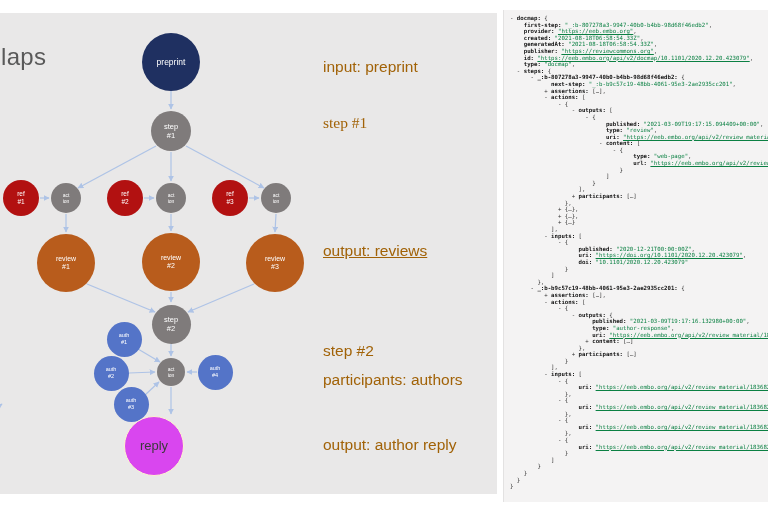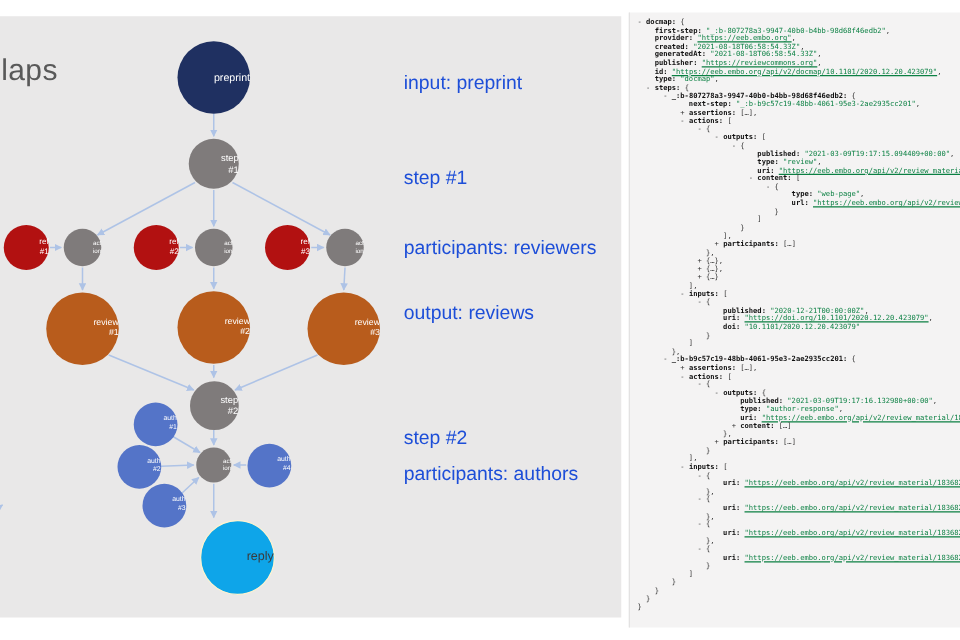--- a/index.html
+++ b/index.html
@@ -5,23 +5,23 @@
   html,body{margin:0;padding:0;background:#ffffff;}
   #screen{position:relative;width:768px;height:512px;overflow:hidden;
           font-family:"Liberation Sans",sans-serif;background:#ffffff;}
 
   
   #left-panel{position:absolute;left:0;top:13px;width:497px;height:481px;
               background:#e9e8e8;overflow:hidden;}
   #slide-title{position:absolute;left:1px;top:30px;font-size:24px;color:#595959;
                letter-spacing:.3px;}
   .node{position:absolute;border-radius:50%;display:flex;flex-direction:column;
-        align-items:flex-end;justify-content:center;text-align:center;
+        align-items:center;justify-content:center;text-align:center;
         color:#fff;line-height:1.2;}
-  .annotation{position:absolute;left:323px;font-size:15.5px;color:#1d4ed8;
+  .annotation{position:absolute;left:323px;font-size:15.5px;color:#a16207;
               white-space:nowrap;}
   #arrow-svg{position:absolute;left:0;top:0;}
 
   
   #json-panel{position:absolute;left:503px;top:10px;width:265px;height:492px;
               background:#f4f3f3;overflow:hidden;border-left:1px solid #e3e2e2;}
   #json-code{margin:0;padding:5px 0 0 6px;white-space:pre;
              font-family:"DejaVu Sans Mono",monospace;
              font-size:5.7px;line-height:6.6px;}
   .ck{font-weight:bold;color:#111111;}
@@ -123,29 +123,29 @@
         <div>#4</div>
       </div>
       <div class="node" style="left: 157px; top: 345px; width: 28px; height: 28px; background: rgb(127, 123, 123); font-size: 5px;">
         <div>act</div>
         <div>ion</div>
       </div>
       <div class="node" style="left: 113.5px; top: 373.5px; width: 35px; height: 35px; background: rgb(84, 116, 200); font-size: 5.5px;">
         <div>auth</div>
         <div>#3</div>
       </div>
-      <div class="node" style="left: 160px; top: 403px; width: 58px; height: 58px; background: #0ea5e9; font-size: 10px; color: rgb(59, 59, 59); border: 1px solid rgb(253, 243, 207);">
+      <div class="node" style="left: 124px; top: 403px; width: 58px; height: 58px; background: #d946ef; font-size: 13px; color: rgb(59, 59, 59); border: 1px solid rgb(253, 243, 207);">
         <div>reply</div>
       </div>
       <div class="annotation" style="top: 45px;">input: preprint</div>
-      <div class="annotation" style="top: 121px;">step #1</div>
-      <div class="annotation" style="top: 177px;">participants: reviewers</div>
-      <div class="annotation" style="top: 229px;">output: reviews</div>
+      <div class="annotation" style="top: 101px; font-family: Liberation Serif, serif;">step #1</div>
+      <div class="annotation" style="top: 229px; text-decoration: underline;">output: reviews</div>
       <div class="annotation" style="top: 310px; margin-top: 19px;">step #2</div>
       <div class="annotation" style="top: 358px; text-align: right;">participants: authors</div>
+      <div class="annotation" style="top: 423px;">output: author reply</div>
     </div>
   <div id="json-panel">
     <pre id="json-code"><span class="cp"></span><span class="cp">- </span><span class="ck">docmap: </span><span class="cp">{</span>
 <span class="cp">    </span><span class="ck">first-step: </span><span class="cs">"_:b-807278a3-9947-40b0-b4bb-98d68f46edb2"</span><span class="cp">,</span>
 <span class="cp">    </span><span class="ck">provider: </span><span class="cl">"https://eeb.embo.org"</span><span class="cp">,</span>
 <span class="cp">    </span><span class="ck">created: </span><span class="cs">"2021-08-18T06:58:54.33Z"</span><span class="cp">,</span>
 <span class="cp">    </span><span class="ck">generatedAt: </span><span class="cs">"2021-08-18T06:58:54.33Z"</span><span class="cp">,</span>
 <span class="cp">    </span><span class="ck">publisher: </span><span class="cl">"https://reviewcommons.org"</span><span class="cp">,</span>
 <span class="cp">    </span><span class="ck">id: </span><span class="cl">"https://eeb.embo.org/api/v2/docmap/10.1101/2020.12.20.423079"</span><span class="cp">,</span>
 <span class="cp">    </span><span class="ck">type: </span><span class="cs">"docmap"</span><span class="cp">,</span>

